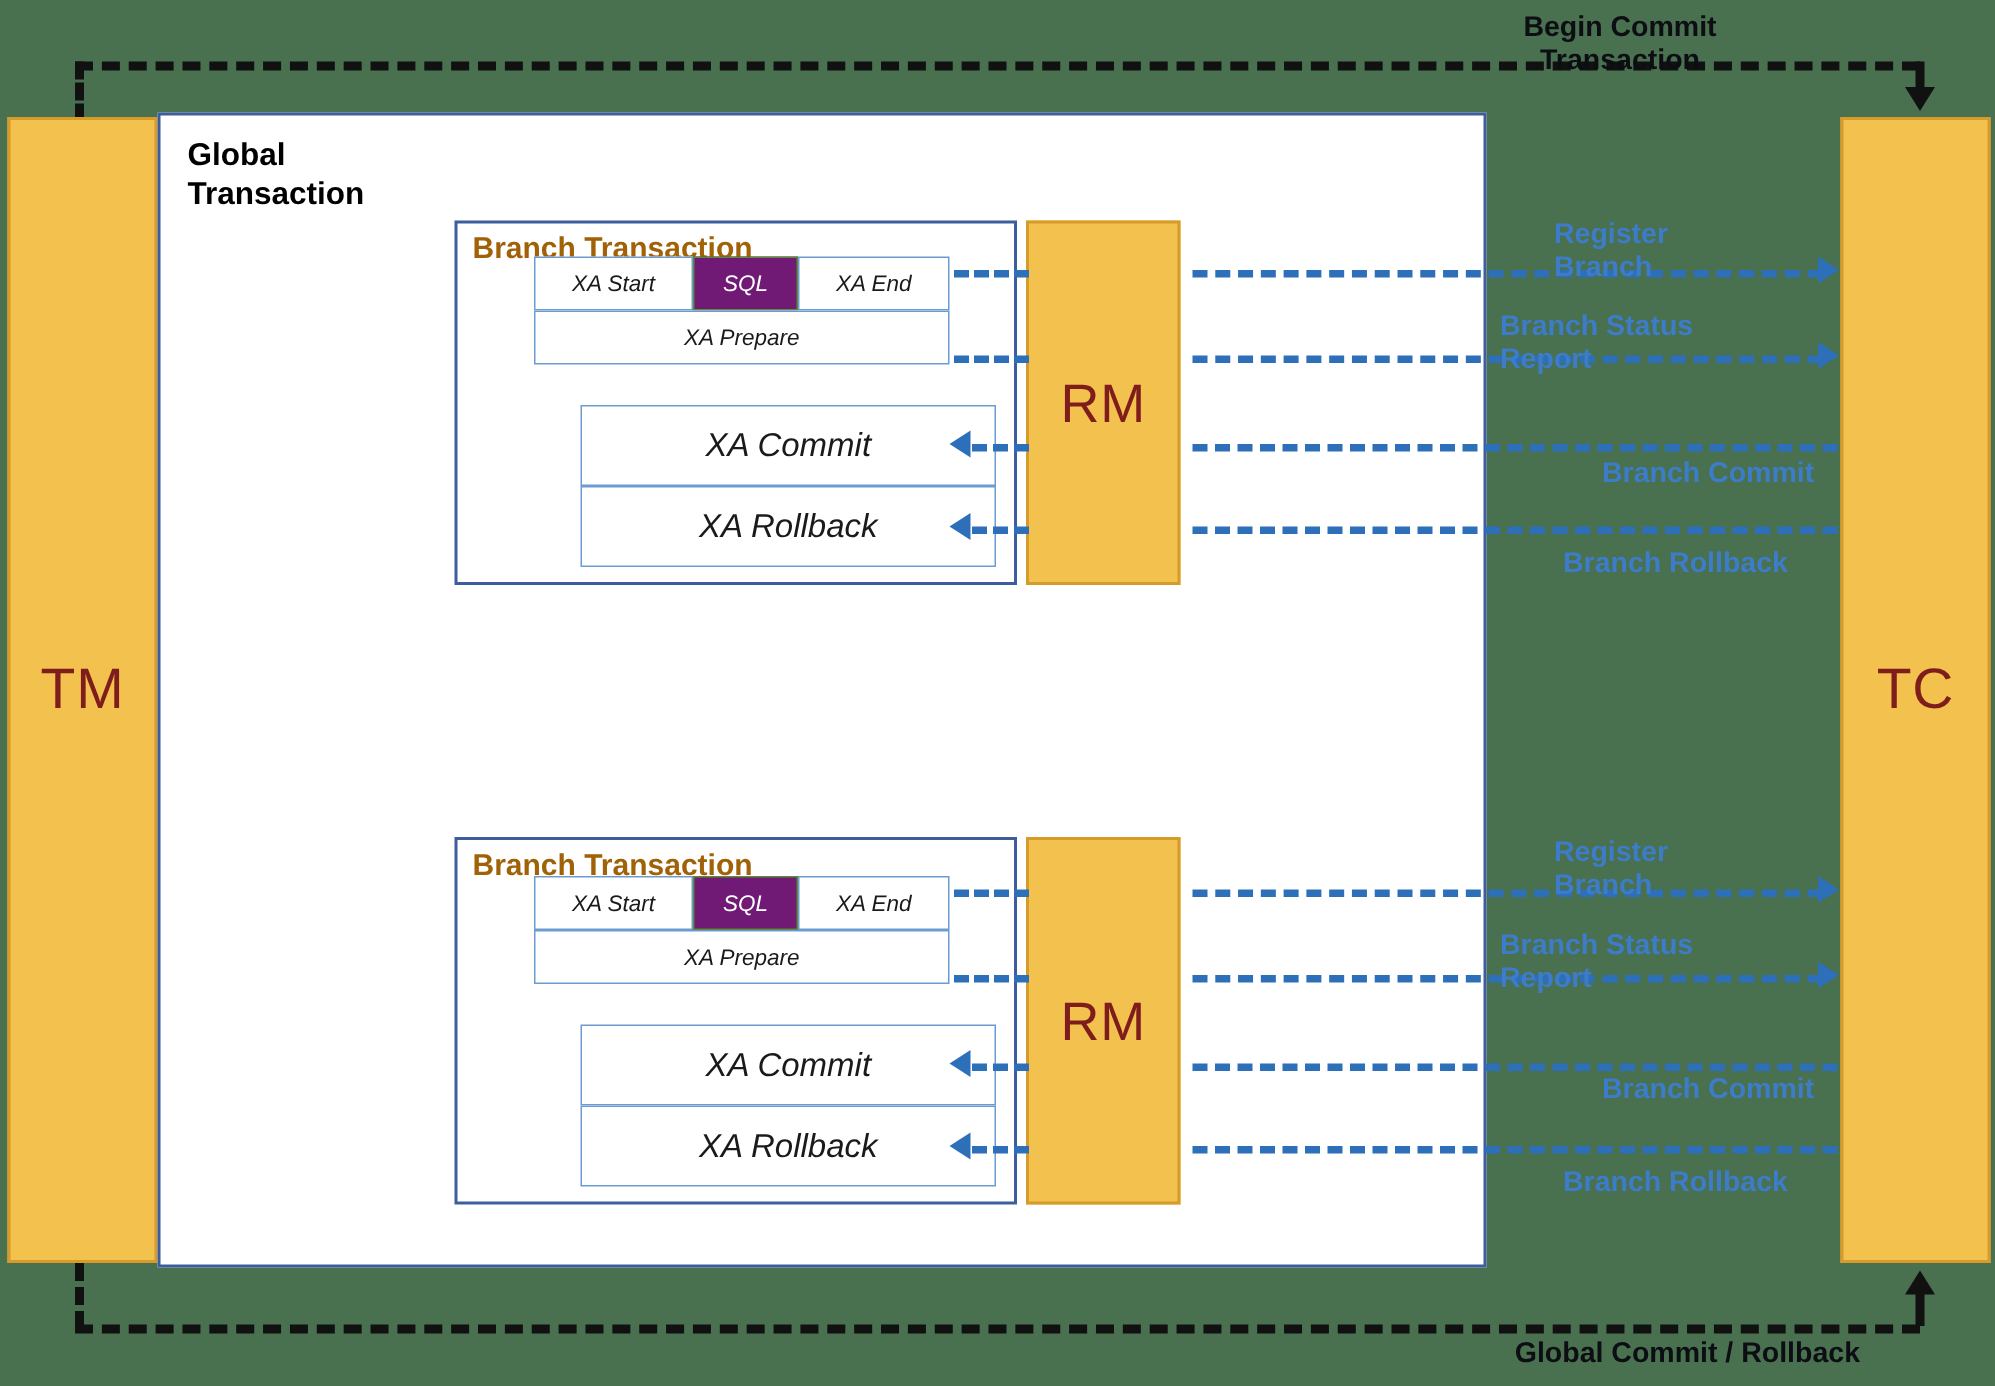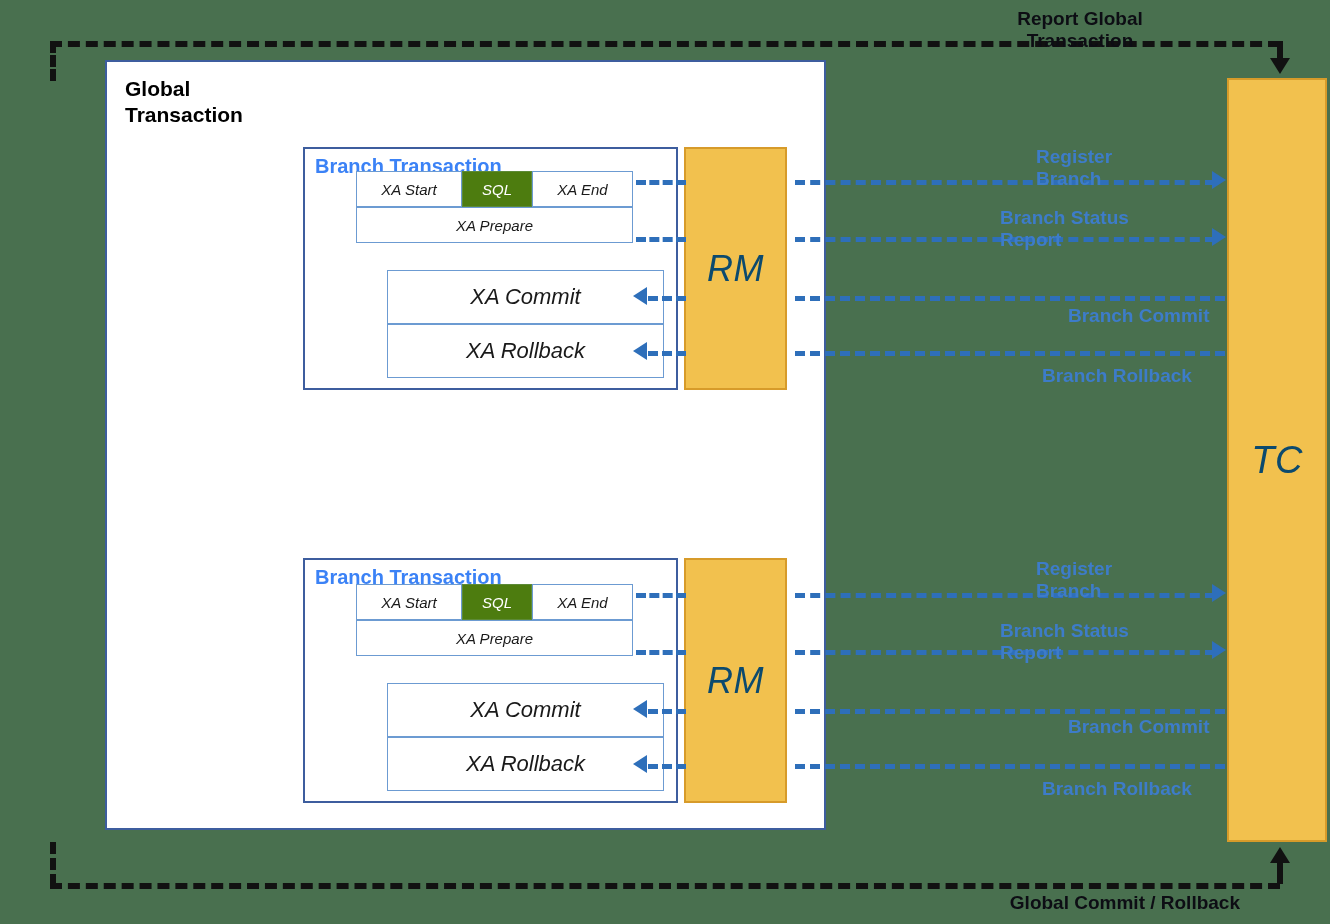--- a/index.html
+++ b/index.html
@@ -15,37 +15,36 @@
     font-family: "Liberation Sans", sans-serif;
     overflow: hidden;
   }
 
   
   .actor-col {
     position: absolute;
     background: #f2c14e;
     border: 2px solid #d79b2a;
     box-sizing: border-box;
-    color: #0c4a6e;
+    color: #7f1d1d;
     display: flex;
     align-items: center;
     justify-content: center;
     font-size: 38px;
     font-weight: 400;
     letter-spacing: 0.5px;
-    font-style: italic;
   }
   .actor-col.rm { font-size: 36px; }
 
   
   #global-txn {
     position: absolute;
     left: 105px;
-    top: 60px;
-    width: 721px;
+    top: 75px;
+    width: 886px;
     height: 770px;
     background: #ffffff;
     border: 2px solid #3d5d9e;
     box-sizing: border-box;
   }
   #global-txn-title {
     position: absolute;
     left: 18px;
     top: 14px;
     font-size: 21px;
@@ -62,21 +61,21 @@
     background: #ffffff;
     border: 2px solid #3d5d9e;
     box-sizing: border-box;
   }
   .branch-title {
     position: absolute;
     left: 10px;
     top: 6px;
     font-size: 20px;
     font-weight: bold;
-    color: #3b82f6;
+    color: #a16207;
     white-space: nowrap;
   }
 
   
   .xa-row {
     position: absolute;
     display: flex;
     box-sizing: border-box;
   }
   .xa-cell {
@@ -84,21 +83,21 @@
     box-sizing: border-box;
     background: #ffffff;
     display: flex;
     align-items: center;
     justify-content: center;
     font-style: italic;
     color: #1a1a1a;
     font-size: 15px;
   }
   .xa-cell.sql {
-    background: #4d7c0f;
+    background: #701a75;
     border-color: #5d8a37;
     color: #ffffff;
   }
   .xa-cell.wide  { font-size: 22px; margin-left: 31px; }
 
   
   .dash-h-blue {
     position: absolute;
     height: 0;
     border-top: 5px dashed #2e6fba;
@@ -164,23 +163,26 @@
 </style>
 </head>
 <body>
 
 <div id="canvas">
 
   <div class="dash-v-black" style="left:50px; top:41px; height:40px;"></div>
   <div class="dash-h-black" style="left:50px; top:41px; width:1230px;"></div>
   <div class="dash-v-black" style="left:1277px; top:41px; height:22px;"></div>
   <div class="arrow-black-down" style="left:1270px; top:58px;"></div>
-  <div class="black-label" style="left:985px; top:8px; width:190px;">Report Global
+  <div class="black-label" style="left:985px; top:8px; width:190px;">Begin Commit
 Transaction</div>
 
+  <div class="actor-col" style="left:5px; top:78px; width:100px; height:764px;">
+    <span>TM</span>
+  </div>
 
   <div class="actor-col" style="left:1227px; top:78px; width:100px; height:764px;align-items:center;">
     <span>TC</span>
   </div>
 
   <div id="global-txn">
     <div id="global-txn-title">Global
 Transaction</div>
   </div>
 

